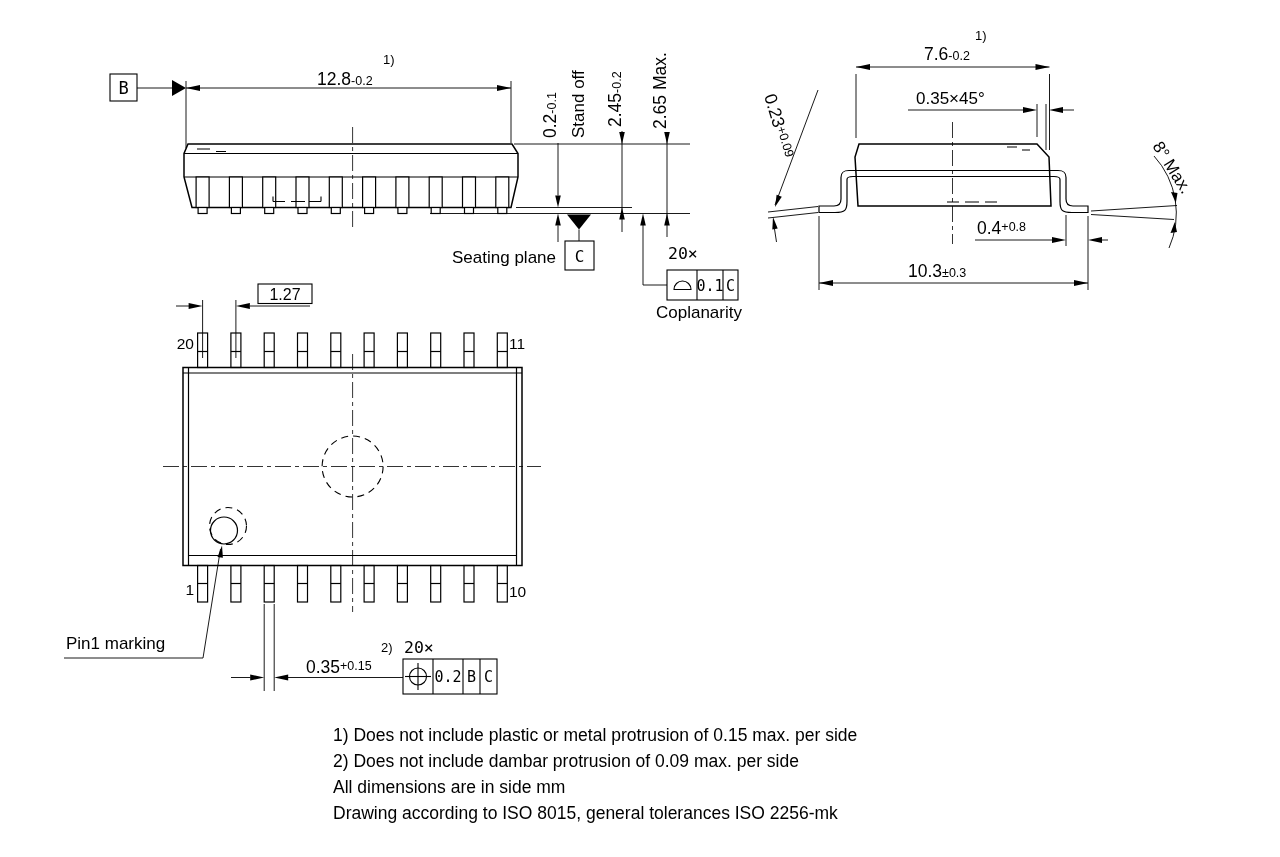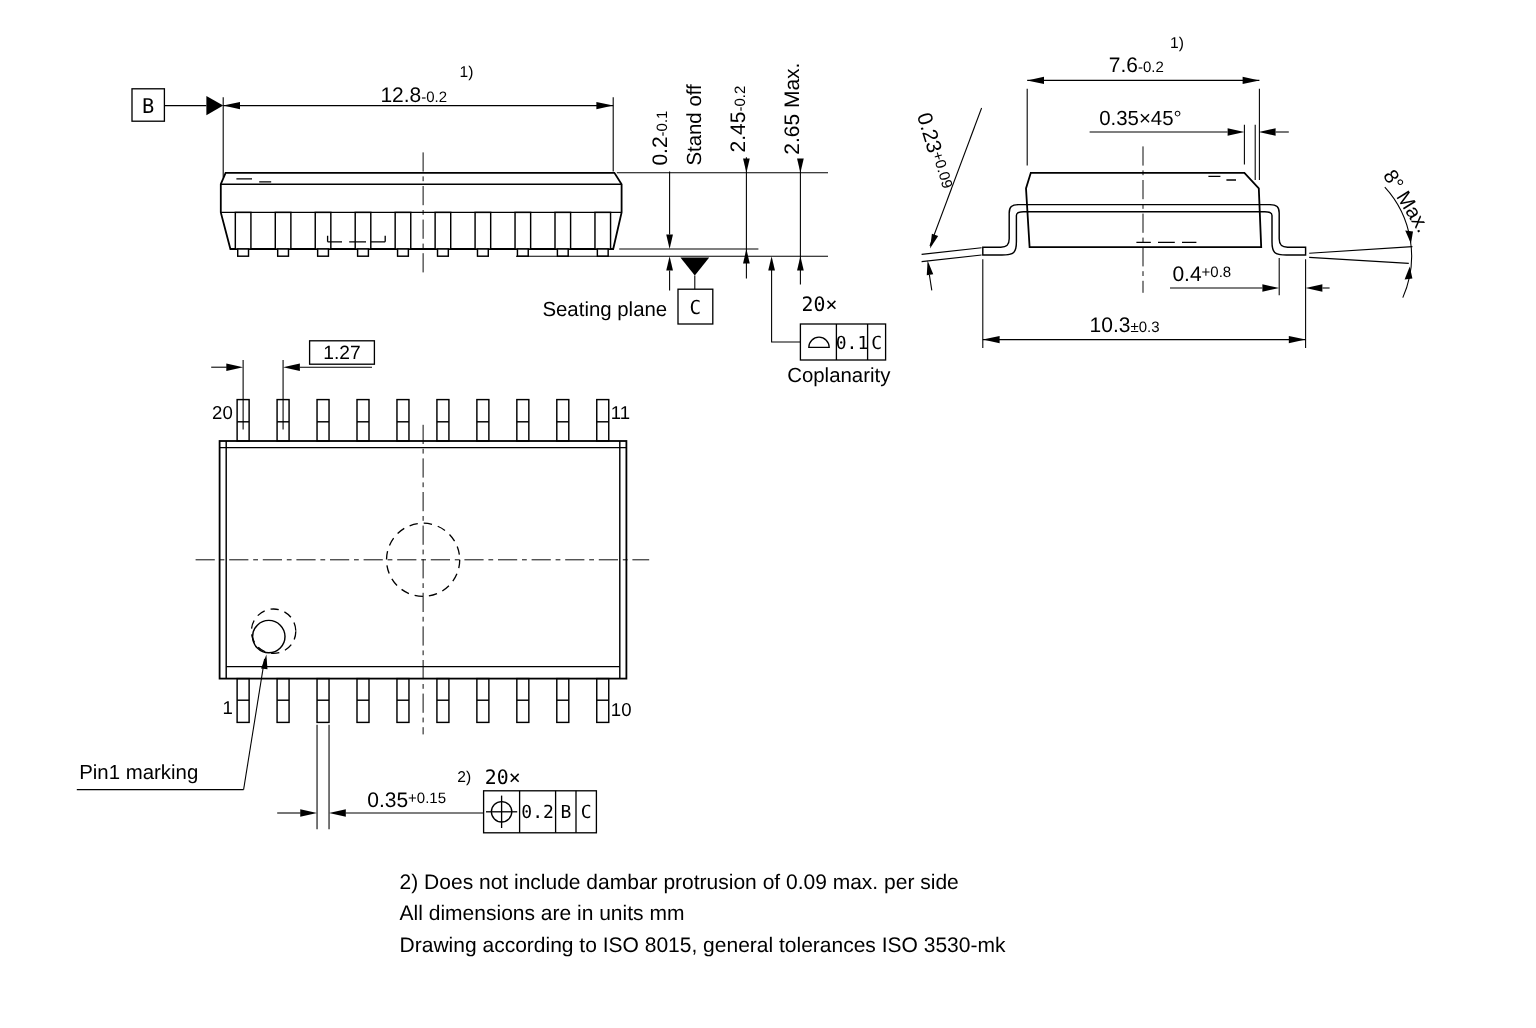--- a/index.html
+++ b/index.html
@@ -290,17 +290,18 @@
       </g>
       <text class="mono fcf" x="448" y="682" text-anchor="middle">0.2</text>
       <text class="mono fcf" x="471.5" y="682" text-anchor="middle">B</text>
       <text class="mono fcf" x="488.5" y="682" text-anchor="middle">C</text>
     </g>
   </g>
 </svg>
 
 
 <div id="notes">
+  <div>1) Does not include plastic or metal protrusion of 0.15 max. per side</div>
   <div>2) Does not include dambar protrusion of 0.09 max. per side</div>
-  <div>All dimensions are in units mm</div>
-  <div>Drawing according to ISO 8015, general tolerances ISO 3530-mk</div>
+  <div>All dimensions are in side mm</div>
+  <div>Drawing according to ISO 8015, general tolerances ISO 2256-mk</div>
 </div>
 </div>
 
 </body></html>

